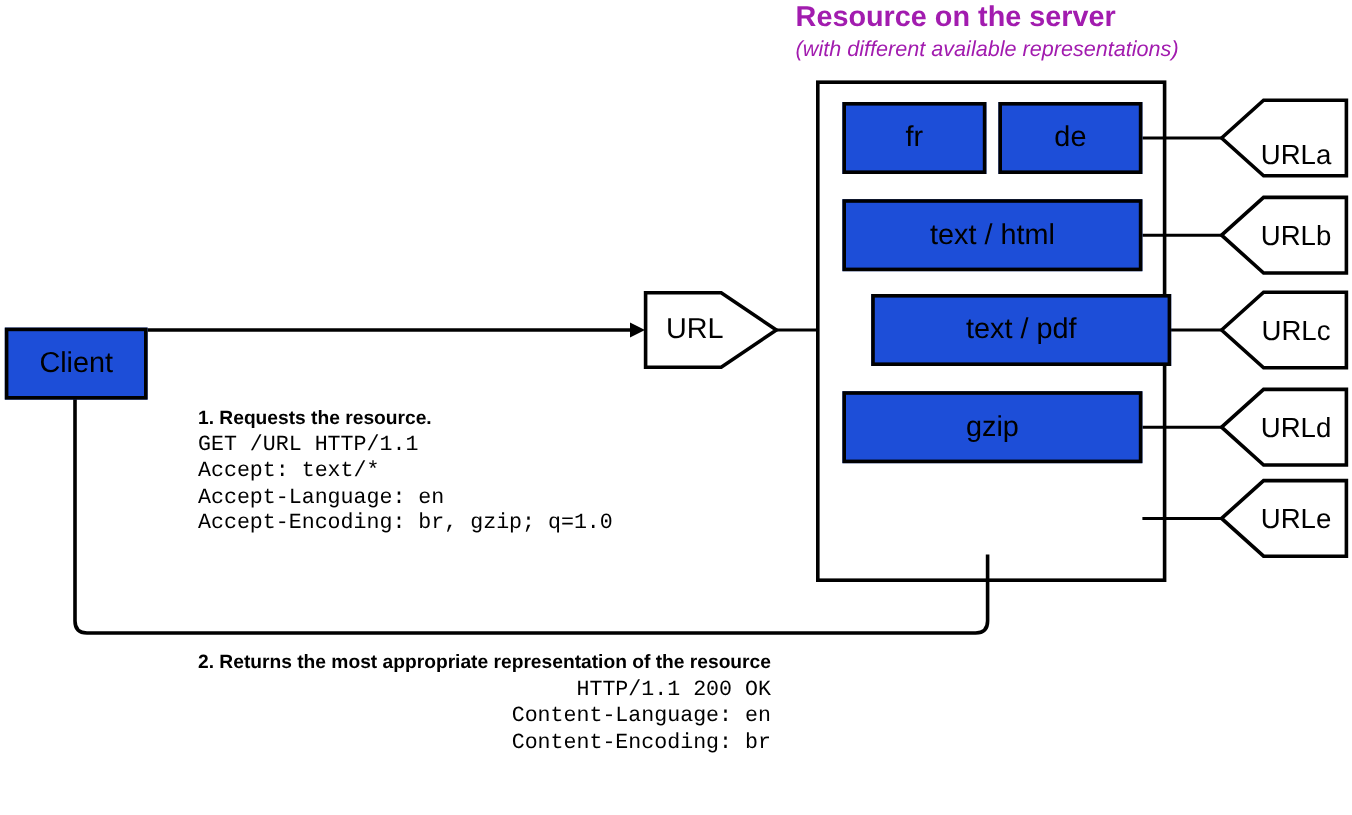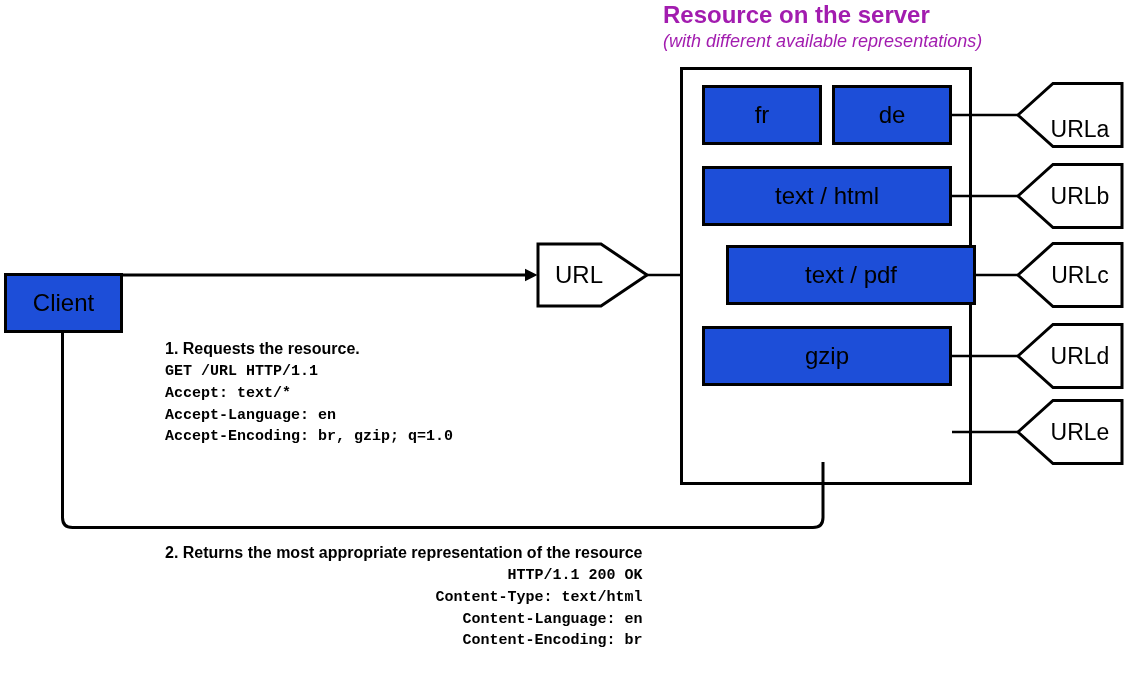--- a/index.html
+++ b/index.html
@@ -71,24 +71,23 @@
     white-space: nowrap;
   }
   .msg-block .step-label {
     font-size: 16px;
     font-weight: bold;
     line-height: 20px;
     margin-bottom: 2px;
   }
   .msg-block .code-line {
     font-family: "Liberation Mono", monospace;
-    font-size: 15px;
+    font-size: 18px;
     line-height: 21.8px;
     color: #000;
-    font-weight: bold;
   }
 </style>
 </head>
 <body>
 
 <div class="canvas">
 
   <svg class="wires" viewBox="0 0 1127 679">
     <defs>
       <marker id="arrowhead" viewBox="0 0 12 12" refX="1" refY="6" markerWidth="5" markerHeight="5" orient="auto" markerUnits="strokeWidth">
@@ -156,18 +155,17 @@
     <div class="step-label">1. Requests the resource.</div>
     <div class="code-line">GET /URL HTTP/1.1</div>
     <div class="code-line">Accept: text/*</div>
     <div class="code-line">Accept-Language: en</div>
     <div class="code-line">Accept-Encoding: br, gzip; q=1.0</div>
   </div>
 
   <div class="msg-block" style="left:165px; top:543px;text-align:right;">
     <div class="step-label">2. Returns the most appropriate representation of the resource</div>
     <div class="code-line">HTTP/1.1 200 OK</div>
-    <div class="code-line">Content-Type: text/html</div>
     <div class="code-line">Content-Language: en</div>
     <div class="code-line">Content-Encoding: br</div>
   </div>
 
 </div>
 
 </body></html>

